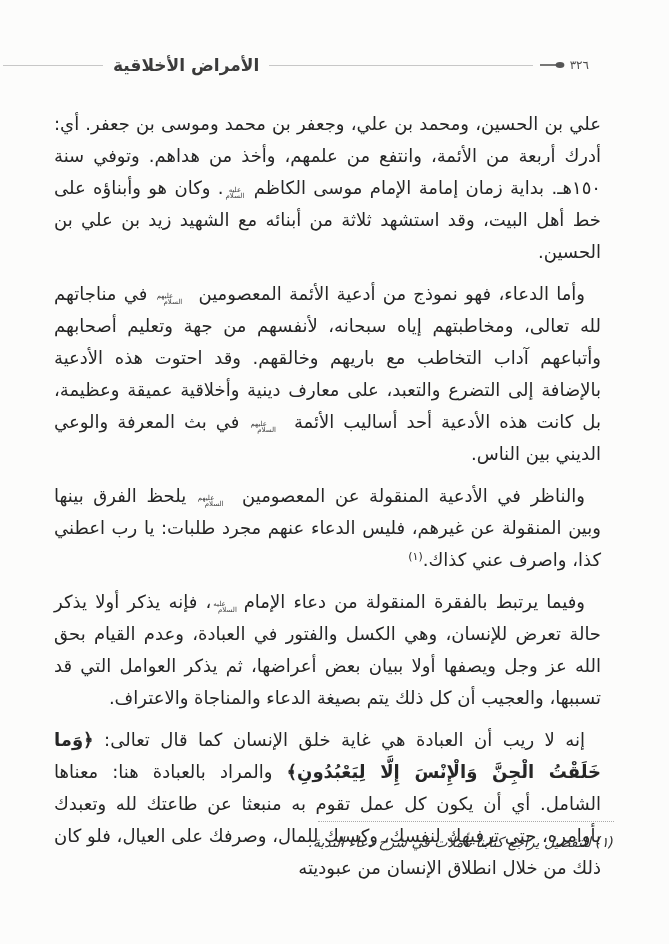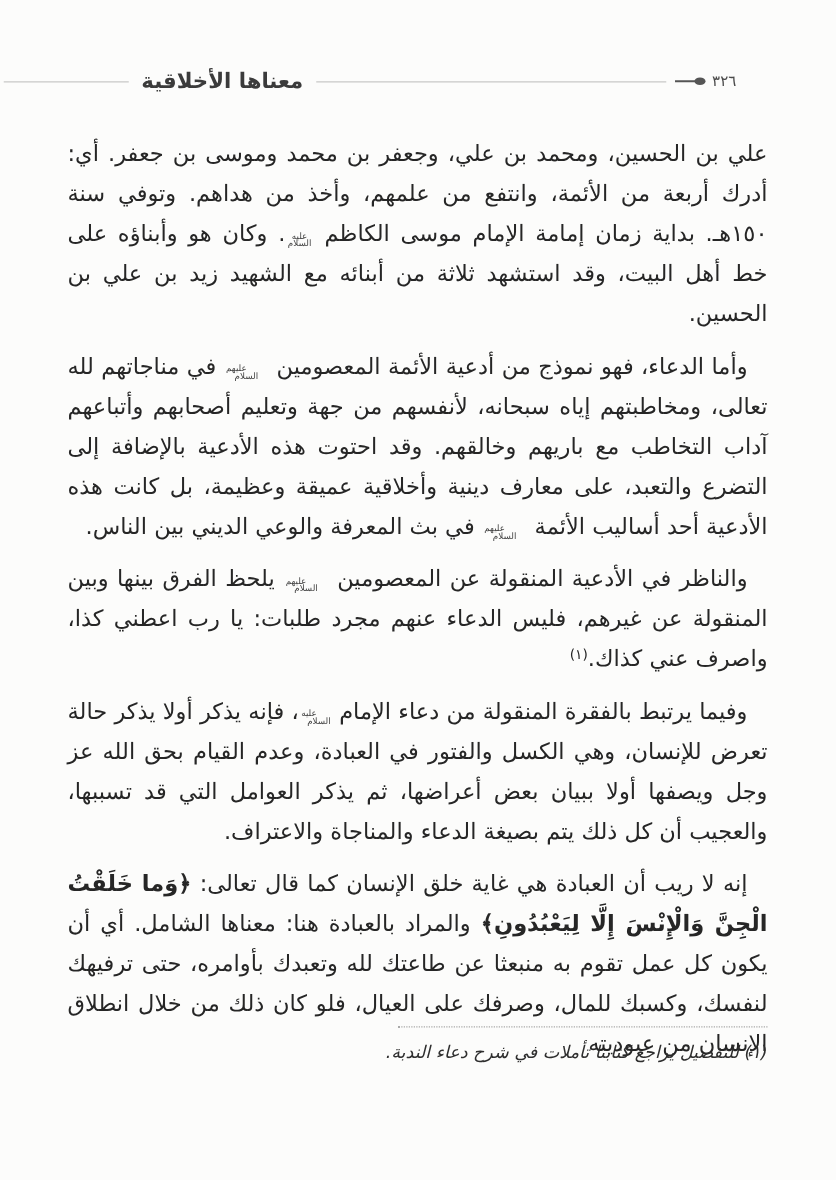--- a/index.html
+++ b/index.html
@@ -49,21 +49,21 @@
     font-size: 12px;
     color: #4a4a4a;
     letter-spacing: 1px;
     margin-right: 80px;
     direction: rtl;
   }
   
   .page-body {
     position: absolute;
     top: 108px;
-    right: 55px;
+    right: 68px;
     left: 54px;
   }
   .para {
     margin: 0 0 10px 0;
     font-size: 18px;
     line-height: 32px;
     text-align: justify;
     text-justify: inter-word;
   }
   .para.indent { text-indent: 16px; }
@@ -111,21 +111,21 @@
   <div class="header">
 
     <span class="page-number">٣٢٦</span>
     <span class="arrow-wrap">
       <svg width="26" height="8" aria-hidden="true">
         <line x1="1" y1="4" x2="19" y2="4" stroke="#555" stroke-width="1.6"></line>
         <ellipse cx="21" cy="4" rx="4.4" ry="3" fill="#555"></ellipse>
       </svg>
     </span>
     <span class="rule middle"></span>
-    <span class="page-title">معناها الأخلاقية</span>
+    <span class="page-title">الأمراض الأخلاقية</span>
     <span class="rule left"></span>
   </div>
 
   <main class="page-body">
 
   <p class="para">علي بن الحسين، ومحمد بن علي، وجعفر بن محمد وموسى بن جعفر. أي: أدرك أربعة من الأئمة، وانتفع من علمهم، وأخذ من هداهم. وتوفي سنة ١٥٠هـ. بداية زمان إمامة الإمام موسى الكاظم <span class="hon">عليه<br>السلام</span>. وكان هو وأبناؤه على خط أهل البيت، وقد استشهد ثلاثة من أبنائه مع الشهيد زيد بن علي بن الحسين.</p>
       <p class="para indent">وأما الدعاء، فهو نموذج من أدعية الأئمة المعصومين <span class="hon">عليهم<br>السلام</span> في مناجاتهم لله تعالى، ومخاطبتهم إياه سبحانه، لأنفسهم من جهة وتعليم أصحابهم وأتباعهم آداب التخاطب مع باريهم وخالقهم. وقد احتوت هذه الأدعية بالإضافة إلى التضرع والتعبد، على معارف دينية وأخلاقية عميقة وعظيمة، بل كانت هذه الأدعية أحد أساليب الأئمة <span class="hon">عليهم<br>السلام</span> في بث المعرفة والوعي الديني بين الناس.</p>
       <p class="para indent">والناظر في الأدعية المنقولة عن المعصومين <span class="hon">عليهم<br>السلام</span> يلحظ الفرق بينها وبين المنقولة عن غيرهم، فليس الدعاء عنهم مجرد طلبات: يا رب اعطني كذا، واصرف عني كذاك.<sup class="fnref">(١)</sup></p>
       <p class="para indent">وفيما يرتبط بالفقرة المنقولة من دعاء الإمام<span class="hon">عليه<br>السلام</span>، فإنه يذكر أولا يذكر حالة تعرض للإنسان، وهي الكسل والفتور في العبادة، وعدم القيام بحق الله عز وجل ويصفها أولا ببيان بعض أعراضها، ثم يذكر العوامل التي قد تسببها، والعجيب أن كل ذلك يتم بصيغة الدعاء والمناجاة والاعتراف.</p>
       <p class="para indent">إنه لا ريب أن العبادة هي غاية خلق الإنسان كما قال تعالى: <span class="quran">﴿وَما خَلَقْتُ الْجِنَّ وَالْإِنْسَ إِلَّا لِيَعْبُدُونِ﴾</span> والمراد بالعبادة هنا: معناها الشامل. أي أن يكون كل عمل تقوم به منبعثا عن طاعتك لله وتعبدك بأوامره، حتى ترفيهك لنفسك، وكسبك للمال، وصرفك على العيال، فلو كان ذلك من خلال انطلاق الإنسان من عبوديته</p>

